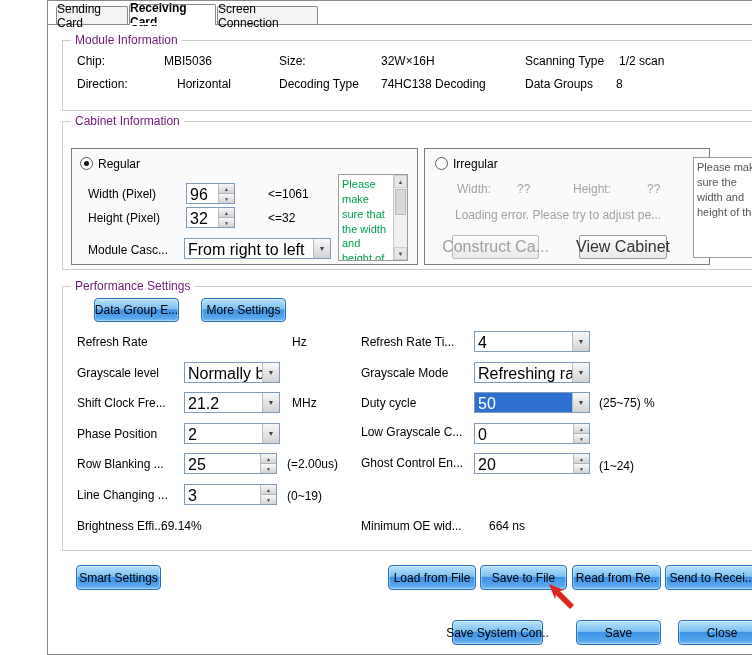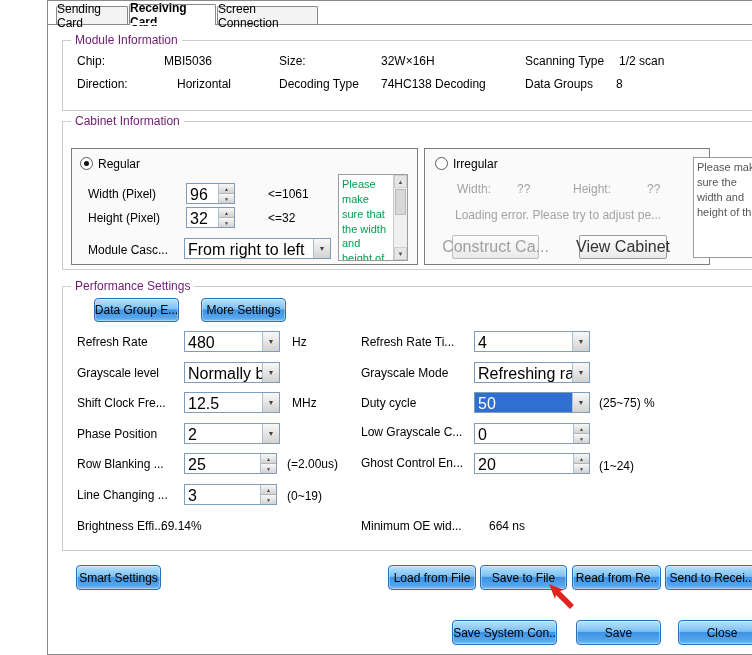--- a/index.html
+++ b/index.html
@@ -162,45 +162,41 @@
     <span class="grp-label">Performance Settings</span>
 
     <div class="btn-blue" style="left:31px;top:11px;width:85px;height:24px">
       <span>Data Group E...</span>
     </div>
     <div class="btn-blue" style="left:138px;top:11px;width:85px;height:24px">
       <span>More Settings</span>
     </div>
 
     <span class="t" style="left:14px;top:48px">Refresh Rate</span>
-    <div class="dd" style="left:121px;top:44px;width:96px">
-      <span class="dd-val">480</span>
-      <span class="dd-arrow">▼</span>
-    </div>
     <span class="t" style="left:229px;top:48px">Hz</span>
     <span class="t" style="left:298px;top:48px">Refresh Rate Ti...</span>
     <div class="dd" style="left:411px;top:44px;width:116px">
       <span class="dd-val">4</span>
       <span class="dd-arrow">▼</span>
     </div>
 
     <span class="t" style="left:14px;top:79px">Grayscale level</span>
     <div class="dd" style="left:121px;top:75px;width:96px">
       <span class="dd-val">Normally bright</span>
       <span class="dd-arrow">▼</span>
     </div>
     <span class="t" style="left:298px;top:79px">Grayscale Mode</span>
     <div class="dd" style="left:411px;top:75px;width:116px">
       <span class="dd-val">Refreshing rate firs</span>
       <span class="dd-arrow">▼</span>
     </div>
 
     <span class="t" style="left:14px;top:109px">Shift Clock Fre...</span>
     <div class="dd" style="left:121px;top:105px;width:96px">
-      <span class="dd-val">12.5</span>
+      <span class="dd-val">21.2</span>
       <span class="dd-arrow">▼</span>
     </div>
     <span class="t" style="left:229px;top:109px">MHz</span>
     <span class="t" style="left:298px;top:109px">Duty cycle</span>
     <div class="dd" style="left:411px;top:105px;width:116px">
       <span class="dd-val selected">50</span>
       <span class="dd-arrow">▼</span>
     </div>
     <span class="t" style="left:536px;top:109px">(25~75) %</span>
 
@@ -262,21 +258,21 @@
   <div class="btn-blue" style="left:432px;top:564px;width:87px;height:25px">
     <span>Save to File</span>
   </div>
   <div class="btn-blue" style="left:524px;top:564px;width:89px;height:25px">
     <span>Read from Re..</span>
   </div>
   <div class="btn-blue" style="left:617px;top:564px;width:91px;height:25px">
     <span>Send to Recei..</span>
   </div>
 
-  <div class="btn-blue" style="left:404px;top:619px;width:105px;height:25px">
+  <div class="btn-blue" style="left:404px;top:619px;width:91px;height:25px">
     <span>Save System Con..</span>
   </div>
   <div class="btn-blue" style="left:528px;top:619px;width:85px;height:25px">
     <span>Save</span>
   </div>
   <div class="btn-blue" style="left:630px;top:619px;width:88px;height:25px">
     <span>Close</span>
   </div>
 
   <svg style="position:absolute;left:497px;top:580px;z-index:9" width="34" height="34" viewBox="0 0 34 34">

